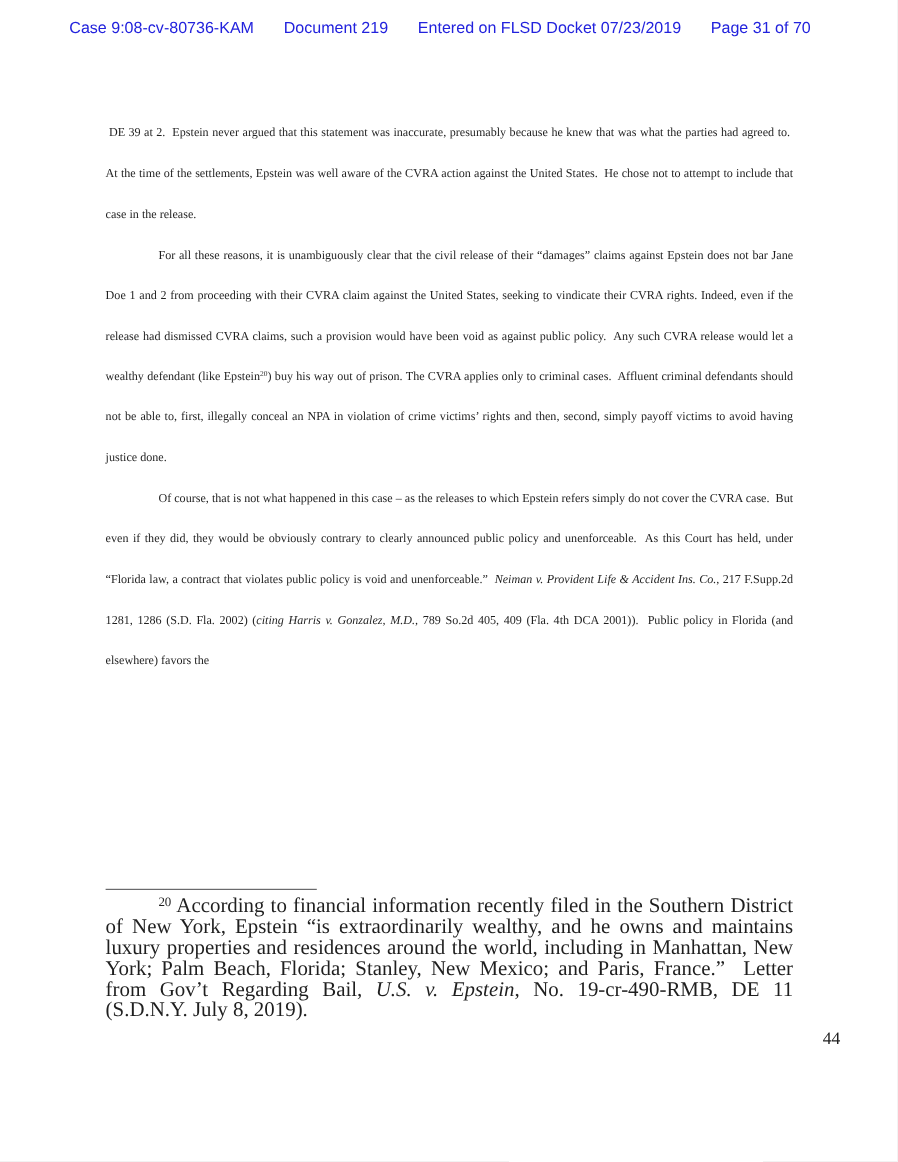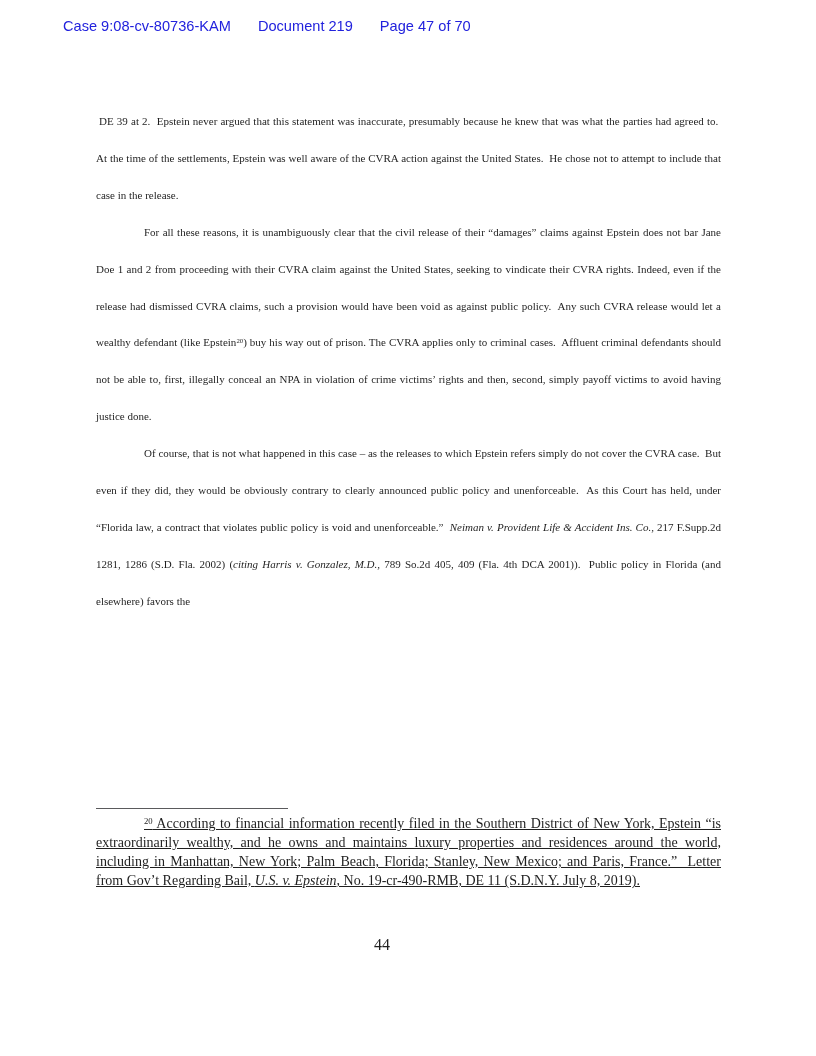--- a/index.html
+++ b/index.html
@@ -47,45 +47,45 @@
     top: 808px;
     width: 192px;
     height: 0;
     border-top: 1.6px solid #5a5a5c;
   }
   .footnote {
     position: absolute;
     left: 96px;
     top: 814px;
     width: 625px;
-    font-size: 14px;
+    font-size: 19px;
     line-height: 19.1px;
     text-align: justify;
-    text-decoration: underline;
   }
   .footnote p { margin: 0; padding: 0; text-indent: 48px; }
   .page-number {
     position: absolute;
     left: 0;
     top: 937px;
     width: 764px;
-    text-align: center;
+    text-align: right;
     font-size: 16px;
     line-height: 16px;
   }
 </style>
 </head>
 <body>
 
 <div class="page">
 
   <div class="docket-header" style="color: rgb(34, 34, 221); justify-content: flex-end;">
     <span>Case 9:08-cv-80736-KAM</span>
     <span>Document 219</span>
-    <span>Page 47 of 70</span>
+    <span>Entered on FLSD Docket 07/23/2019</span>
+    <span>Page 31 of 70</span>
   </div>
 
   <div class="body-text">
     <p class="cont"><span>DE 39 at 2.&nbsp; Epstein never argued that this statement was inaccurate, presumably because he knew that was what the parties had agreed to.&nbsp; At the time of the settlements, Epstein was well aware of the CVRA action against the United States.&nbsp; He chose not to attempt to include that case in the release.</span></p>
     <p class="indent"><span>For all these reasons, it is unambiguously clear that the civil release of their “damages” claims against Epstein does not bar Jane Doe 1 and 2 from proceeding with their CVRA claim against the United States, seeking to vindicate their CVRA rights. Indeed, even if the release had dismissed CVRA claims, such a provision would have been void as against public policy.&nbsp; Any such CVRA release would let a wealthy defendant (like Epstein</span><sup>20</sup><span>) buy his way out of prison. The CVRA applies only to criminal cases.&nbsp; Affluent criminal defendants should not be able to, first, illegally conceal an NPA in violation of crime victims’ rights and then, second, simply payoff victims to avoid having justice done.</span></p>
     <p class="indent"><span>Of course, that is not what happened in this case – as the releases to which Epstein refers simply do not cover the CVRA case.&nbsp; But even if they did, they would be obviously contrary to clearly announced public policy and unenforceable.&nbsp; As this Court has held, under “Florida law, a contract that violates public policy is void and unenforceable.”&nbsp; </span><i>Neiman v. Provident Life &amp; Accident Ins. Co.</i><span>, 217 F.Supp.2d 1281, 1286 (S.D. Fla. 2002) (</span><i>citing Harris v. Gonzalez, M.D.,</i><span> 789 So.2d 405, 409 (Fla. 4th DCA 2001)).&nbsp; Public policy in Florida (and elsewhere) favors the</span></p>
   </div>
 
   <div class="footnote-rule"></div>
 

